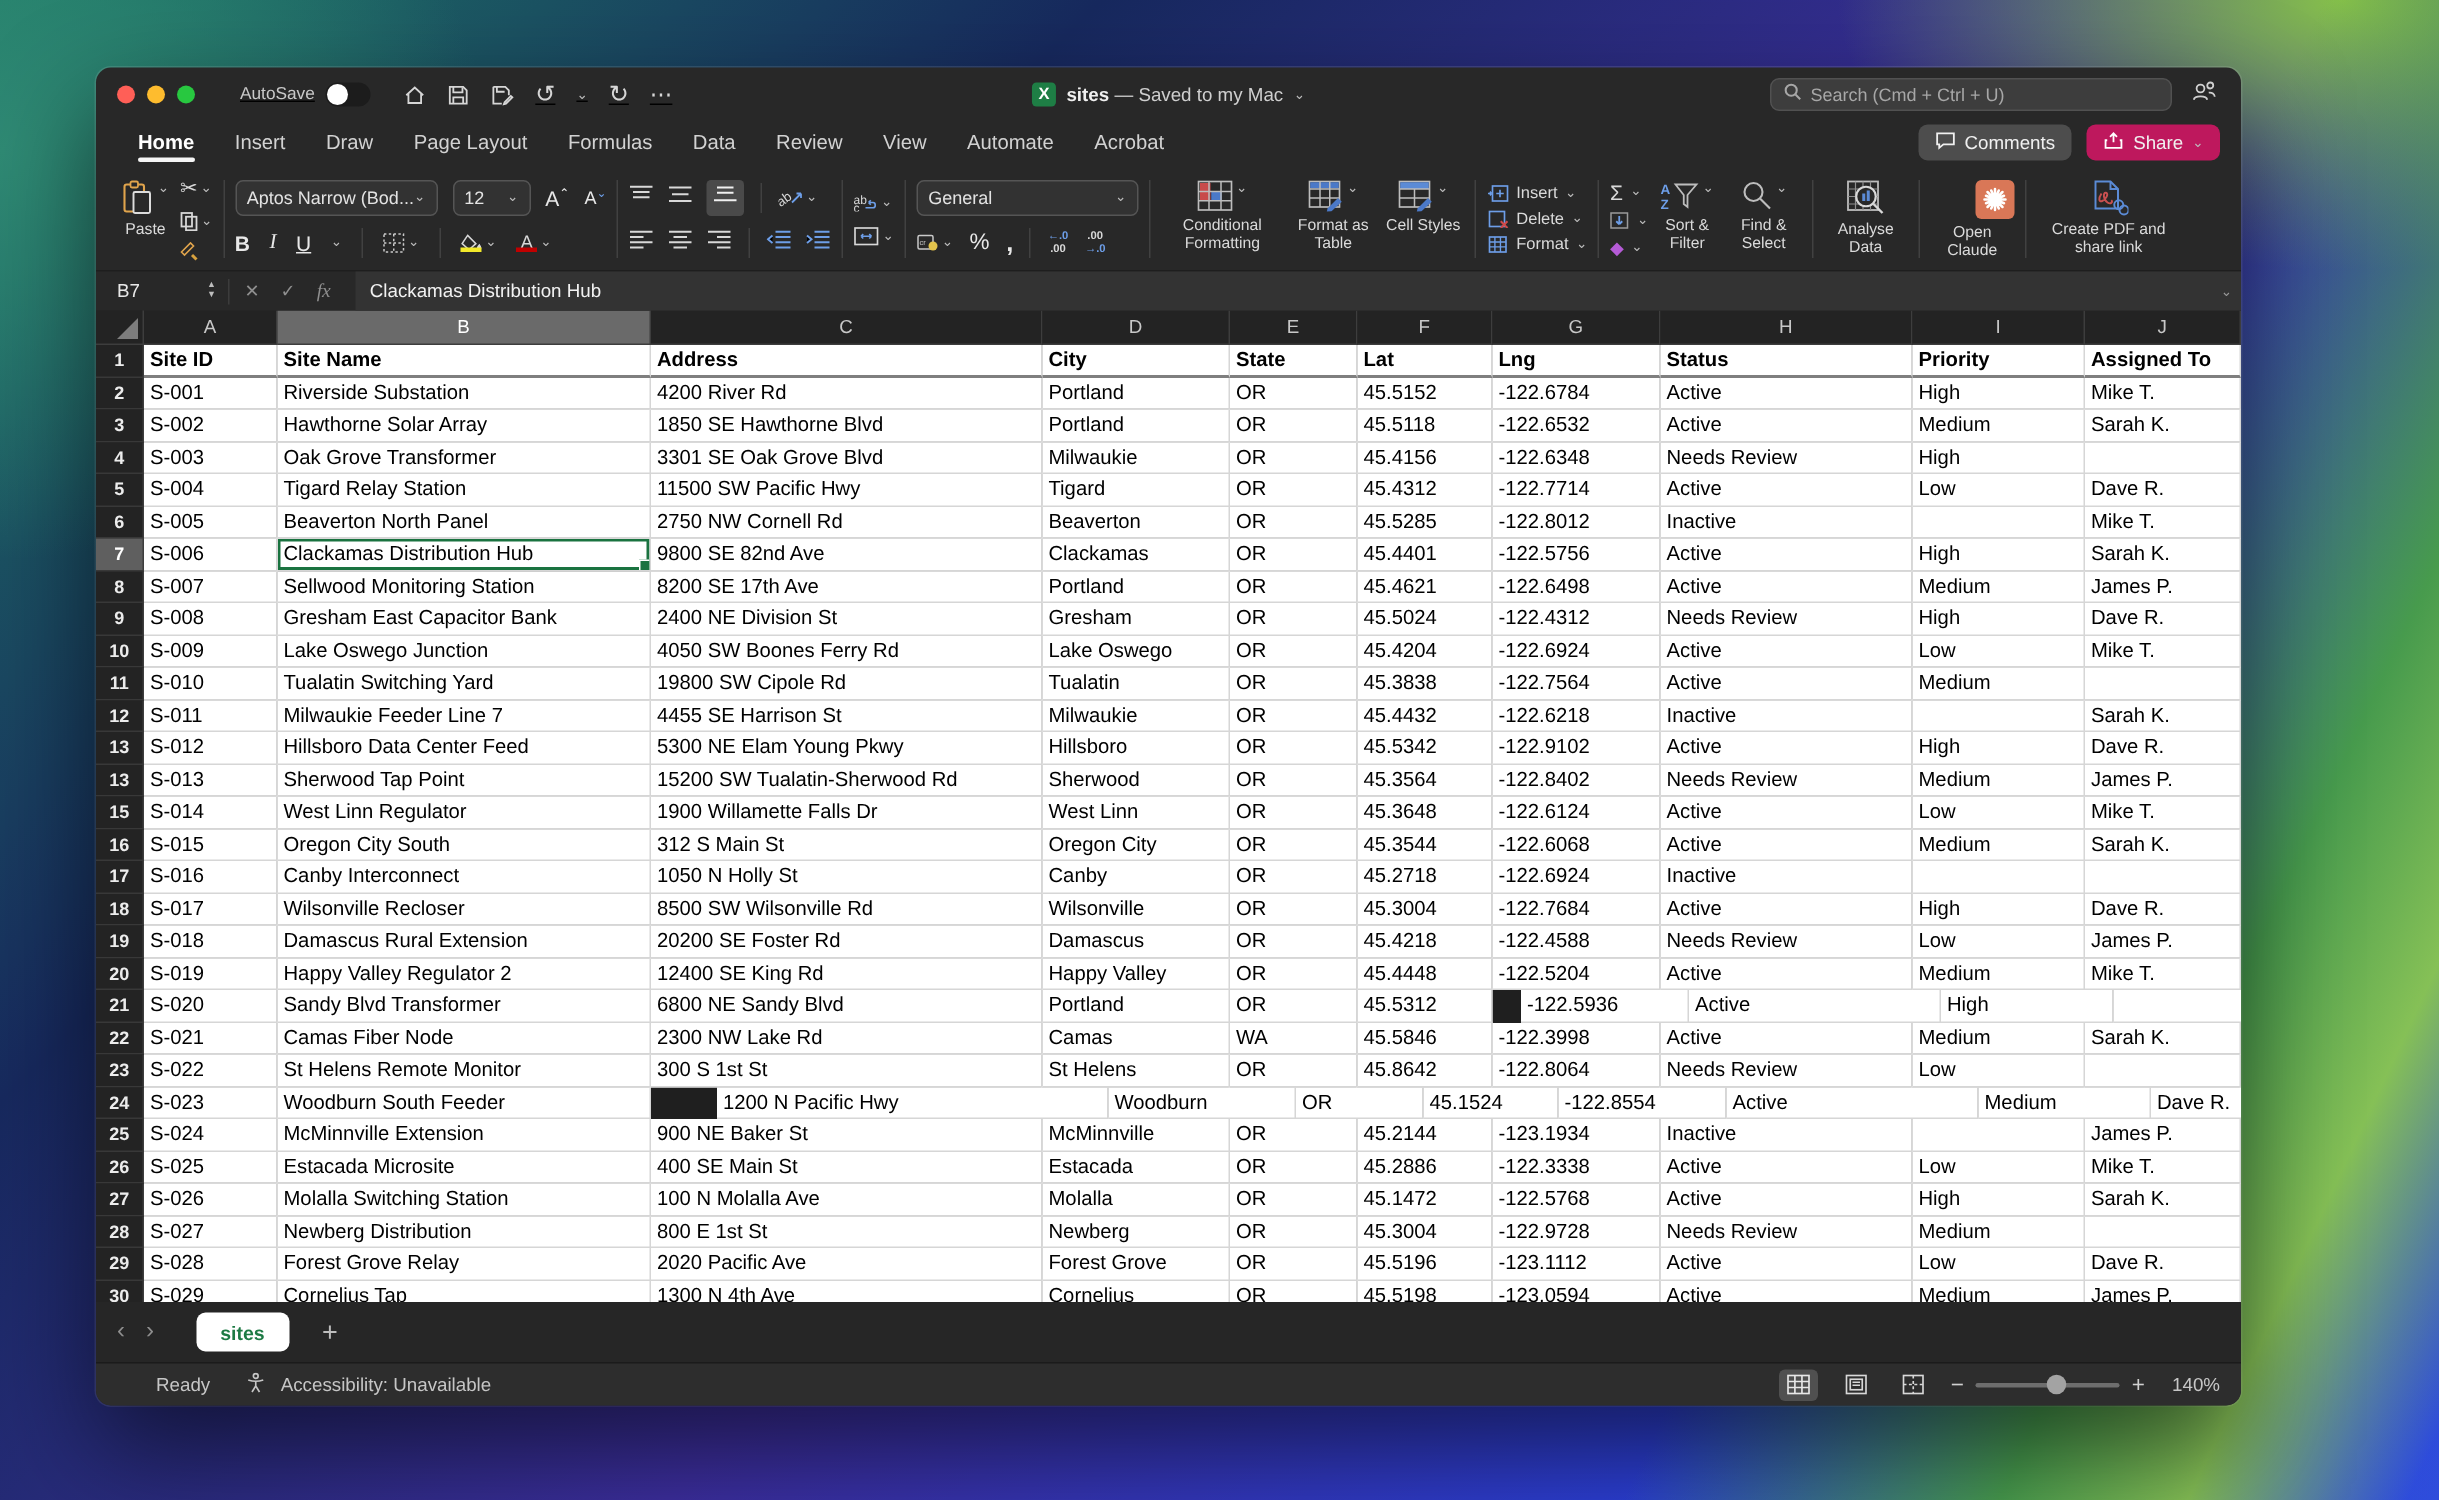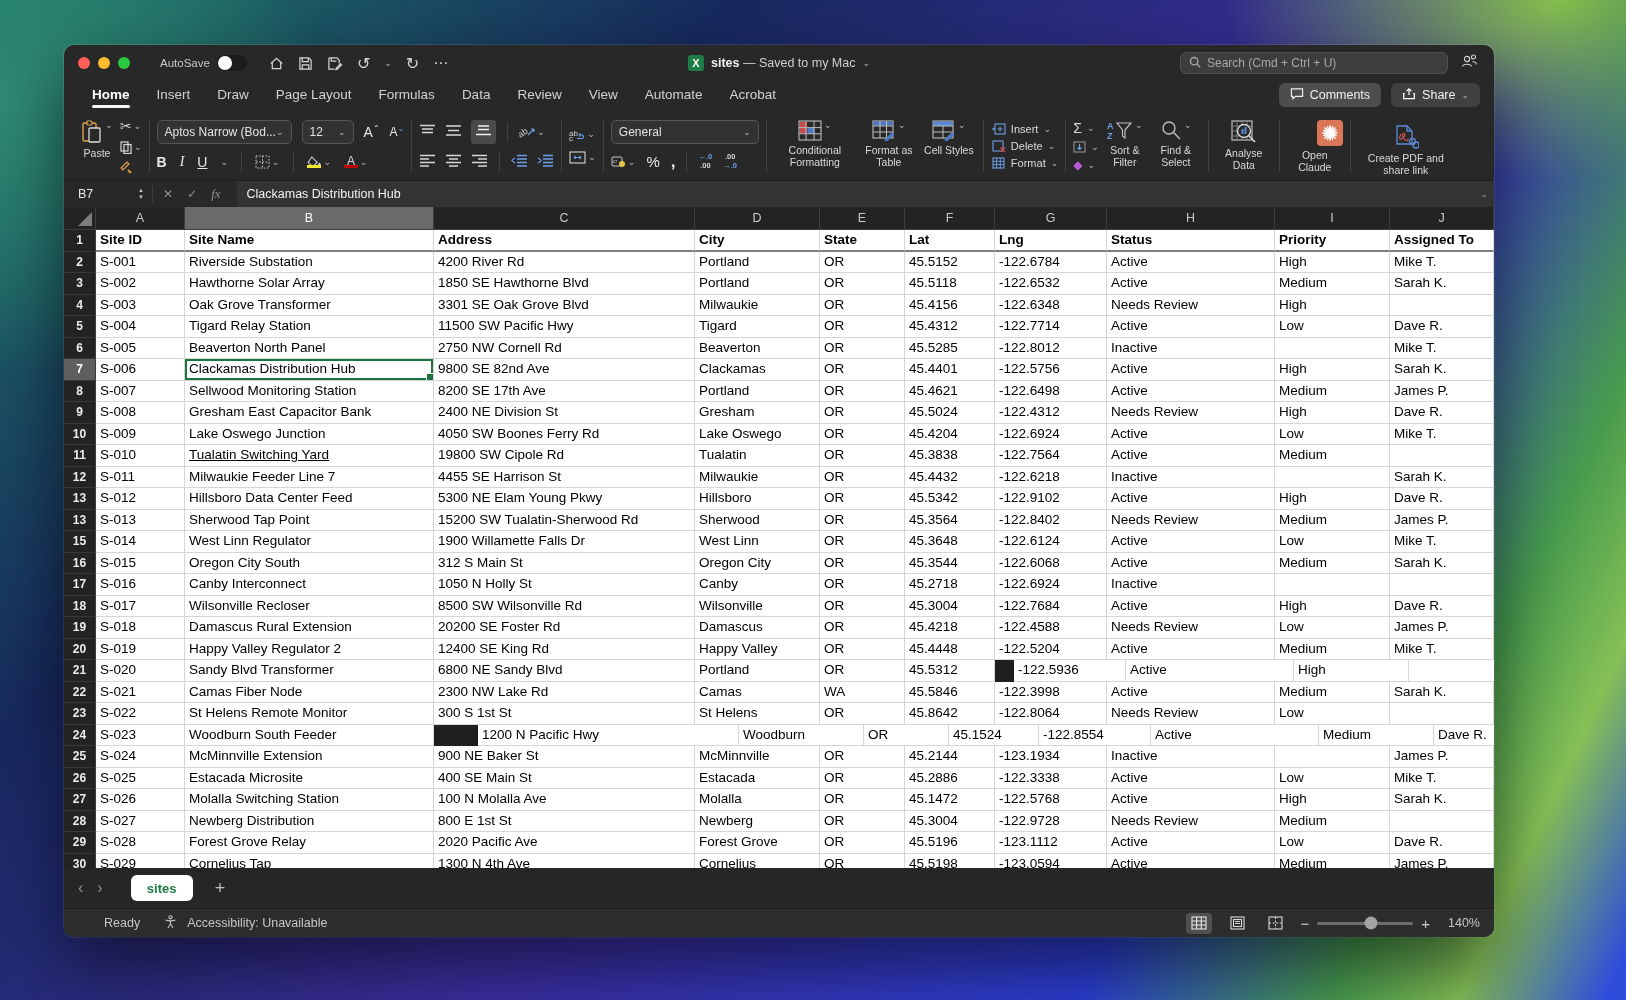--- a/index.html
+++ b/index.html
@@ -11,21 +11,21 @@
       radial-gradient(ellipse 500px 420px at 0% 10%, #2f8a74 0%, rgba(47,138,116,0) 65%),
       linear-gradient(135deg, #1f7a66 0%, #17295e 28%, #3c2e9e 55%, #2b3fd6 80%, #2e49e0 100%);
   }
   .window{
     position:absolute; left:64px; top:45px; width:1430px; height:892px;
     background:#282828; border-radius:10px; overflow:hidden;
     box-shadow:0 30px 70px rgba(0,0,0,.55), 0 0 0 1px rgba(255,255,255,.12);
     display:flex; flex-direction:column;
   }
   
-  .titlebar{ height:36px; display:flex; align-items:center; position:relative; flex:none; padding:0 14px; }
+  .titlebar{ height:36px; display:flex; align-items:center; position:relative; flex:none; padding:0 14px;text-decoration:underline; }
   .tl{ width:12px; height:12px; border-radius:50%; margin-right:8px; }
   .tl.red{background:#ff5f57}.tl.yellow{background:#febc2e}.tl.green{background:#28c840}
   .autosave{ display:flex; align-items:center; margin-left:22px; color:#c9c9c9; font-size:11.5px; gap:7px;}
   .toggle{ width:30px; height:16px; border-radius:8px; background:#1c1c1c; position:relative; }
   .toggle .knob{ position:absolute; left:1px; top:1px; width:14px; height:14px; background:#fff; border-radius:50%; }
   .tb-icons{ display:flex; align-items:center; gap:14px; margin-left:22px; color:#d6d6d6; }
   .tb-icons svg{ display:block; }
   .chev{ font-size:9px; color:#bdbdbd; }
   .doc-title{ position:absolute; left:50%; transform:translateX(-50%); display:flex; align-items:center; gap:7px; font-size:12.5px; color:#cfcfcf; }
   .xl-icon{ width:16px; height:16px; border-radius:3px; background:#1e7e45; color:#fff; font-weight:bold; font-size:11px; display:flex; align-items:center; justify-content:center; }
@@ -36,21 +36,21 @@
   .collab{ position:absolute; right:16px; top:8px; color:#cfcfcf;}
   
   .menubar{ height:30px; flex:none; display:flex; align-items:center; padding:0 16px 0 28px; position:relative;}
   .mtabs{ display:flex; gap:27px; }
   .mtab{ color:#d2d2d2; font-size:13.5px; padding:5px 0 8px; cursor:default; position:relative;}
   .mtab.active{ color:#fff; font-weight:bold; }
   .mtab.active::after{ content:''; position:absolute; left:0; right:0; bottom:2px; height:3px; border-radius:2px; background:#f5f5f5; }
   .mb-right{ position:absolute; right:14px; top:2px; display:flex; gap:10px; }
   .pill{ height:24px; border-radius:6px; display:flex; align-items:center; gap:6px; padding:0 11px; font-size:12.5px; color:#f0f0f0; }
   .pill.comments{ background:#4d4d4d; }
-  .pill.share{ background:#404040; }
+  .pill.share{ background:#be185d; }
   
   .ribbon{ height:69px; flex:none; display:flex; align-items:center; padding:0 10px; }
   .rdiv{ width:1px; height:52px; background:#414141; margin:0 7px; flex:none;}
   .bigbtn{ display:flex; flex-direction:column; align-items:center; justify-content:flex-start; gap:3px; padding-top:5px; height:62px; flex:none; }
   .bigbtn .lbl{ font-size:10.5px; color:#dadada; text-align:center; line-height:1.15; }
   .bigbtn .ico{ display:flex; align-items:flex-start; gap:2px; }
   .stack2{ display:flex; flex-direction:column; justify-content:center; gap:8px; height:62px; }
   .rowline{ display:flex; align-items:center; gap:10px; }
   .smallico{ color:#d8d8d8; font-size:14px; display:flex; align-items:center; gap:2px;}
   .selbox{ background:#323232; border:1px solid #555; border-radius:5px; color:#e3e3e3; font-size:12px; display:flex; align-items:center; justify-content:space-between; padding:0 7px; height:24px; }
@@ -483,21 +483,21 @@
       <span class="ico">
           <span style="width:26px;height:26px;border-radius:4px;background:#D97757;display:flex;align-items:center;justify-content:center;">
         <svg width="18" height="18" viewBox="0 0 18 18" stroke="#fff" stroke-width="1.7" stroke-linecap="round">
               <path d="M9 2 V16 M2 9 H16 M4 4 L14 14 M14 4 L4 14 M3 6.5 L15 11.5 M15 6.5 L3 11.5 M6.5 3 L11.5 15 M11.5 3 L6.5 15"></path>
             </svg>
       </span>
         </span>
       <span class="lbl">Open Claude</span>
     </div>
     <div class="rdiv"></div>
-    <div class="bigbtn" style="width:96px;justify-content:flex-end;">
+    <div class="bigbtn" style="width:96px;">
       <span class="ico">
           <svg width="26" height="24" viewBox="0 0 26 24" fill="none" stroke="#5b8bd6" stroke-width="1.3">
             <path d="M4 1 H14 L19 6 V19 H4 Z"></path>
             <path d="M14 1 V6 H19"></path>
             <path d="M8 9 C6 12 6 15 8.5 14 C11 13 13 9 11 8.5 C9 8 9 13 12 15 C14 16.3 16 15 14.5 13.5" stroke="#c85050"></path>
             <circle cx="19.5" cy="16.5" r="3" stroke="#5b8bd6"></circle>
             <circle cx="23" cy="20" r="3" stroke="#5b8bd6"></circle>
           </svg>
         </span>
       <span class="lbl">Create PDF and share link</span>
@@ -661,21 +661,21 @@
         <div class="cell" style="width: 85px;">OR</div>
         <div class="cell" style="width: 90px;">45.4204</div>
         <div class="cell" style="width: 112px;">-122.6924</div>
         <div class="cell" style="width: 168px;">Active</div>
         <div class="cell" style="width: 115px;">Low</div>
         <div class="cell" style="width: 104px;">Mike T.</div>
       </div>
       <div class="grow">
         <div class="gut">11</div>
         <div class="cell" style="width: 89px;">S-010</div>
-        <div class="cell" style="width: 249px; text-decoration: underline;">Tualatin Switching Yard</div>
+        <div class="cell" style="width: 249px;">Tualatin Switching Yard</div>
         <div class="cell" style="width: 261px;">19800 SW Cipole Rd</div>
         <div class="cell" style="width: 125px;">Tualatin</div>
         <div class="cell" style="width: 85px;">OR</div>
         <div class="cell" style="width: 90px;">45.3838</div>
         <div class="cell" style="width: 112px;">-122.7564</div>
         <div class="cell" style="width: 168px;">Active</div>
         <div class="cell" style="width: 115px;">Medium</div>
         <div class="cell" style="width: 104px;"></div>
       </div>
       <div class="grow">

